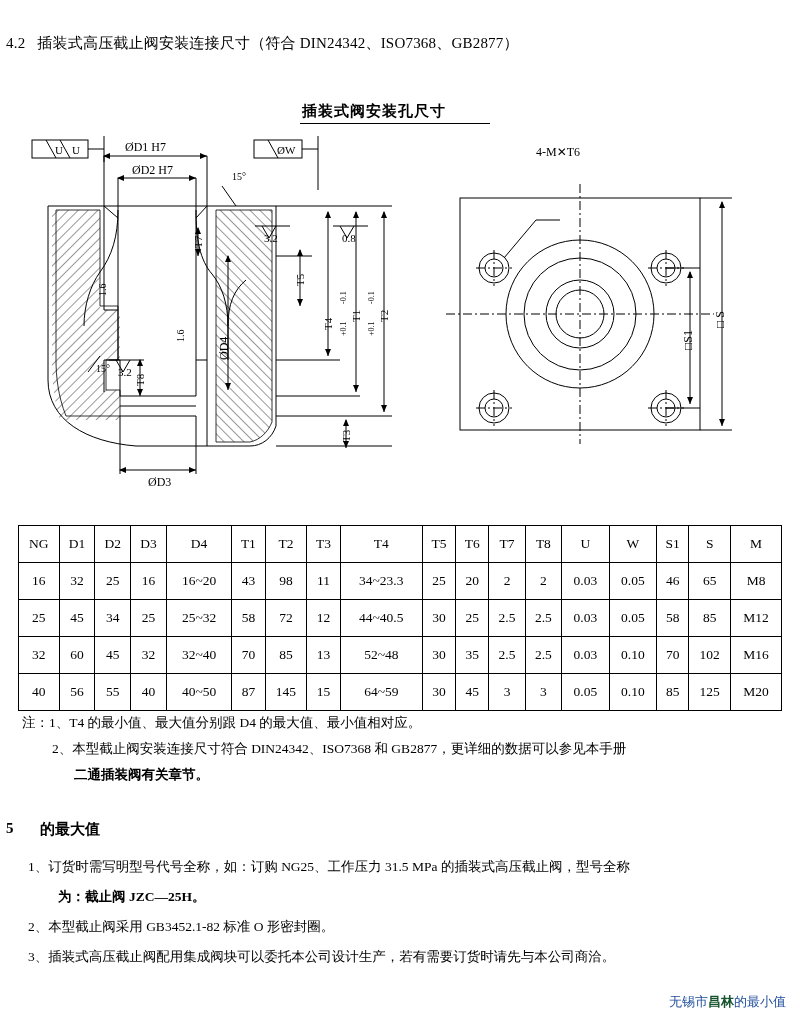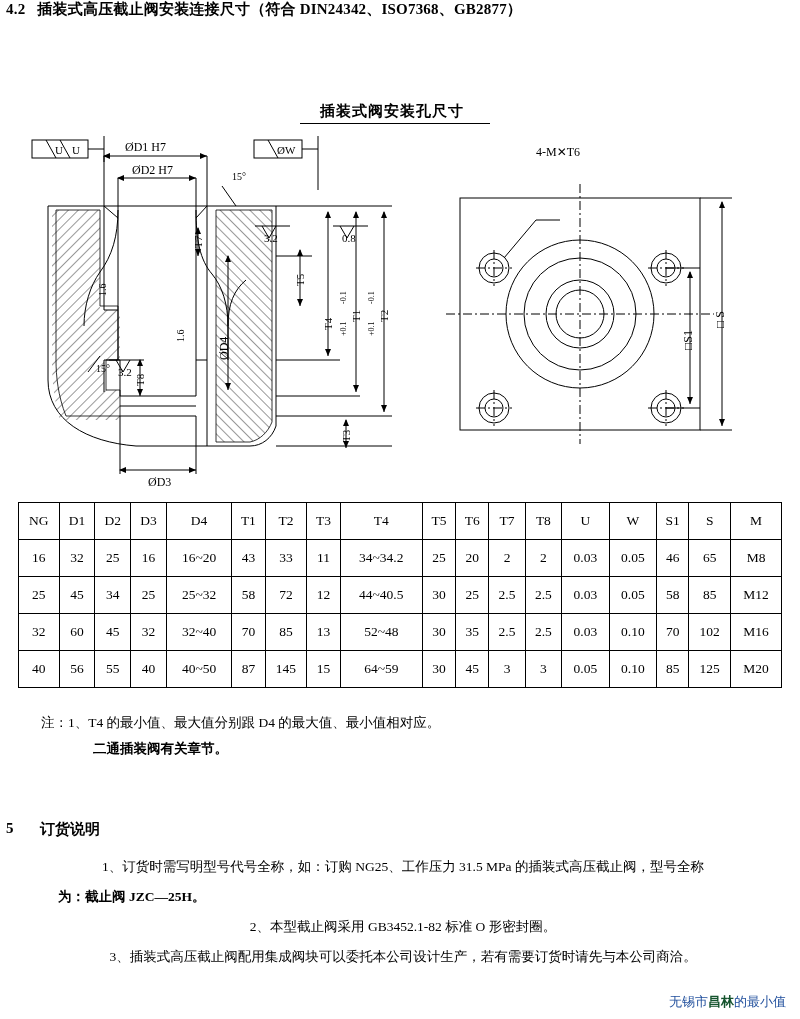--- a/index.html
+++ b/index.html
@@ -16,45 +16,45 @@
     overflow: hidden;
   }
   .page {
     position: relative;
     width: 800px;
     height: 1019px;
   }
   
   .sec-heading {
     position: absolute;
-    top: 0;
+    top: 34px;
     left: 6px;
     font-size: 15px;
-    font-weight: bold;
+    font-weight: normal;
     letter-spacing: 0.2px;
     white-space: nowrap;
   }
   .sec-heading .num {
     margin-right: 12px;
   }
   
   .drawing {
     position: absolute;
     top: 60px;
     left: 0;
     width: 800px;
     height: 440px;
   }
   .drawing svg {
     display: block;
   }
   .dwg-title {
     position: absolute;
     top: 42px;
-    left: 320px;
+    left: 302px;
     font-size: 15px;
     font-weight: bold;
     letter-spacing: 1px;
   }
   .dwg-title-underline {
     position: absolute;
     top: 63px;
     left: 300px;
     width: 190px;
     height: 1px;
@@ -70,21 +70,21 @@
     font-size: 54px;
     letter-spacing: 2px;
     white-space: nowrap;
     pointer-events: none;
   }
   .wm1 { top: 358px; }
   .wm2 { top: 462px; }
   
   .tbl-wrap {
     position: absolute;
-    top: 502px;
+    top: 525px;
     left: 18px;
     width: 612px;
   }
   table.dims {
     border-collapse: collapse;
     width: 764px;
     font-size: 13.5px;
     font-family: "Liberation Serif", serif;
   }
   table.dims th, table.dims td {
@@ -98,21 +98,21 @@
   table.dims th { font-weight: normal; }
   
   .notes {
     position: absolute;
     top: 710px;
     left: 22px;
     width: 760px;
     font-size: 13.5px;
     line-height: 26px;
   }
-  .note-line { white-space: nowrap; margin-left: 19px; }
+  .note-line { white-space: nowrap; }
   .note-indent { padding-left: 30px; }
   .note-indent2 { padding-left: 52px; font-weight: bold; }
   
   .sec5-num {
     position: absolute;
     top: 820px;
     left: 6px;
     font-size: 15px;
     font-weight: bold;
   }
@@ -124,21 +124,21 @@
     font-weight: bold;
   }
   .order-list {
     position: absolute;
     top: 852px;
     left: 28px;
     width: 750px;
     font-size: 13.5px;
     line-height: 30px;
   }
-  .ol-item { white-space: nowrap; text-align: center; }
+  .ol-item { white-space: nowrap; }
   .ol-sub { padding-left: 30px; white-space: nowrap; }
   .bold { font-weight: bold; }
   
   .footer {
     position: absolute;
     bottom: 8px;
     right: 14px;
     font-size: 13px;
     color: #1f4e9c;
     white-space: nowrap;
@@ -360,23 +360,23 @@
         </tr>
       </thead>
       <tbody>
         <tr>
           <td>16</td>
           <td>32</td>
           <td>25</td>
           <td>16</td>
           <td>16~20</td>
           <td>43</td>
-          <td>33</td>
+          <td>98</td>
           <td>11</td>
-          <td>34~34.2</td>
+          <td>34~23.3</td>
           <td>25</td>
           <td>20</td>
           <td>2</td>
           <td>2</td>
           <td>0.03</td>
           <td>0.05</td>
           <td>46</td>
           <td>65</td>
           <td>M8</td>
         </tr>
@@ -441,25 +441,26 @@
           <td>M20</td>
         </tr>
       </tbody>
     </table>
   </div>
 
   <div class="notes">
     <div class="note-line">
       <span>注：</span><span>1、T4 的最小值、最大值分别跟 D4 的最大值、最小值相对应。</span>
     </div>
+    <div class="note-line note-indent">2、本型截止阀安装连接尺寸符合 DIN24342、ISO7368 和 GB2877，更详细的数据可以参见本手册</div>
     <div class="note-line note-indent2">二通插装阀有关章节。</div>
   </div>
 
   <div class="sec5-num">5</div>
-  <div class="sec5-title">订货说明</div>
+  <div class="sec5-title">的最大值</div>
 
   <div class="order-list">
     <div class="ol-item">1、订货时需写明型号代号全称，如：订购 NG25、工作压力 31.5 MPa 的插装式高压截止阀，型号全称</div>
     <div class="ol-sub bold">为：截止阀 JZC—25H。</div>
     <div class="ol-item">2、本型截止阀采用 GB3452.1-82 标准 O 形密封圈。</div>
     <div class="ol-item">3、插装式高压截止阀配用集成阀块可以委托本公司设计生产，若有需要订货时请先与本公司商洽。</div>
   </div>
 
   <div class="footer">
     <span>无锡市</span><span class="red">昌林</span><span>的最小值</span>

